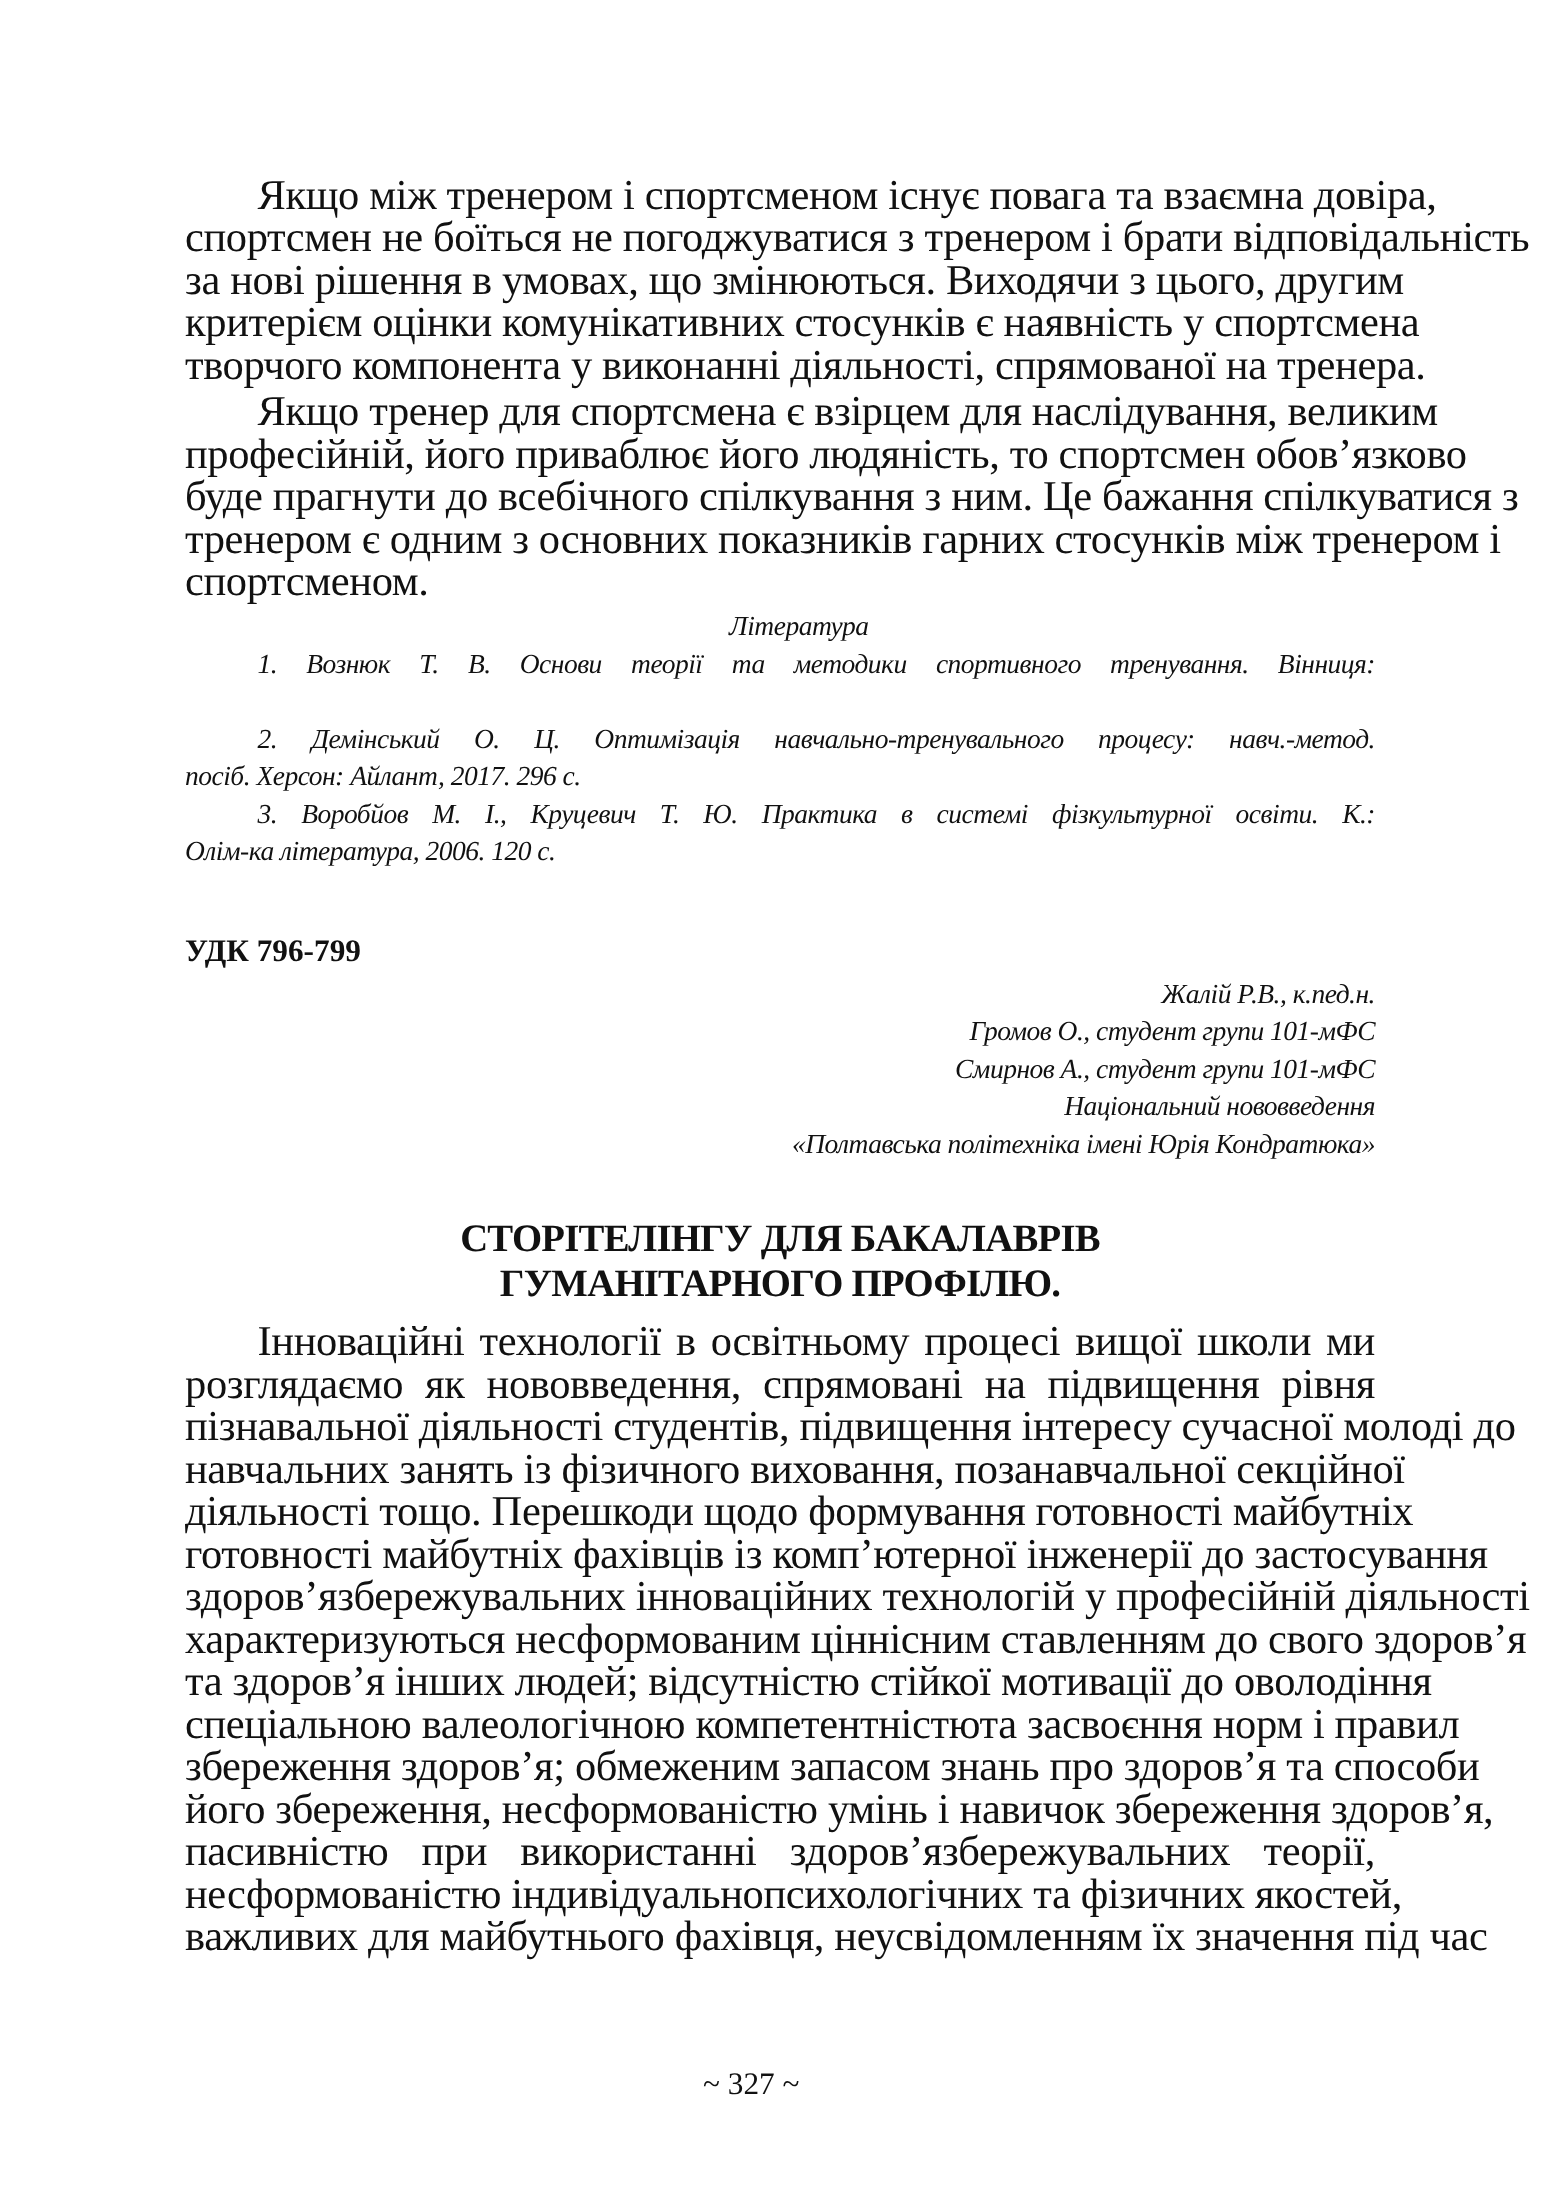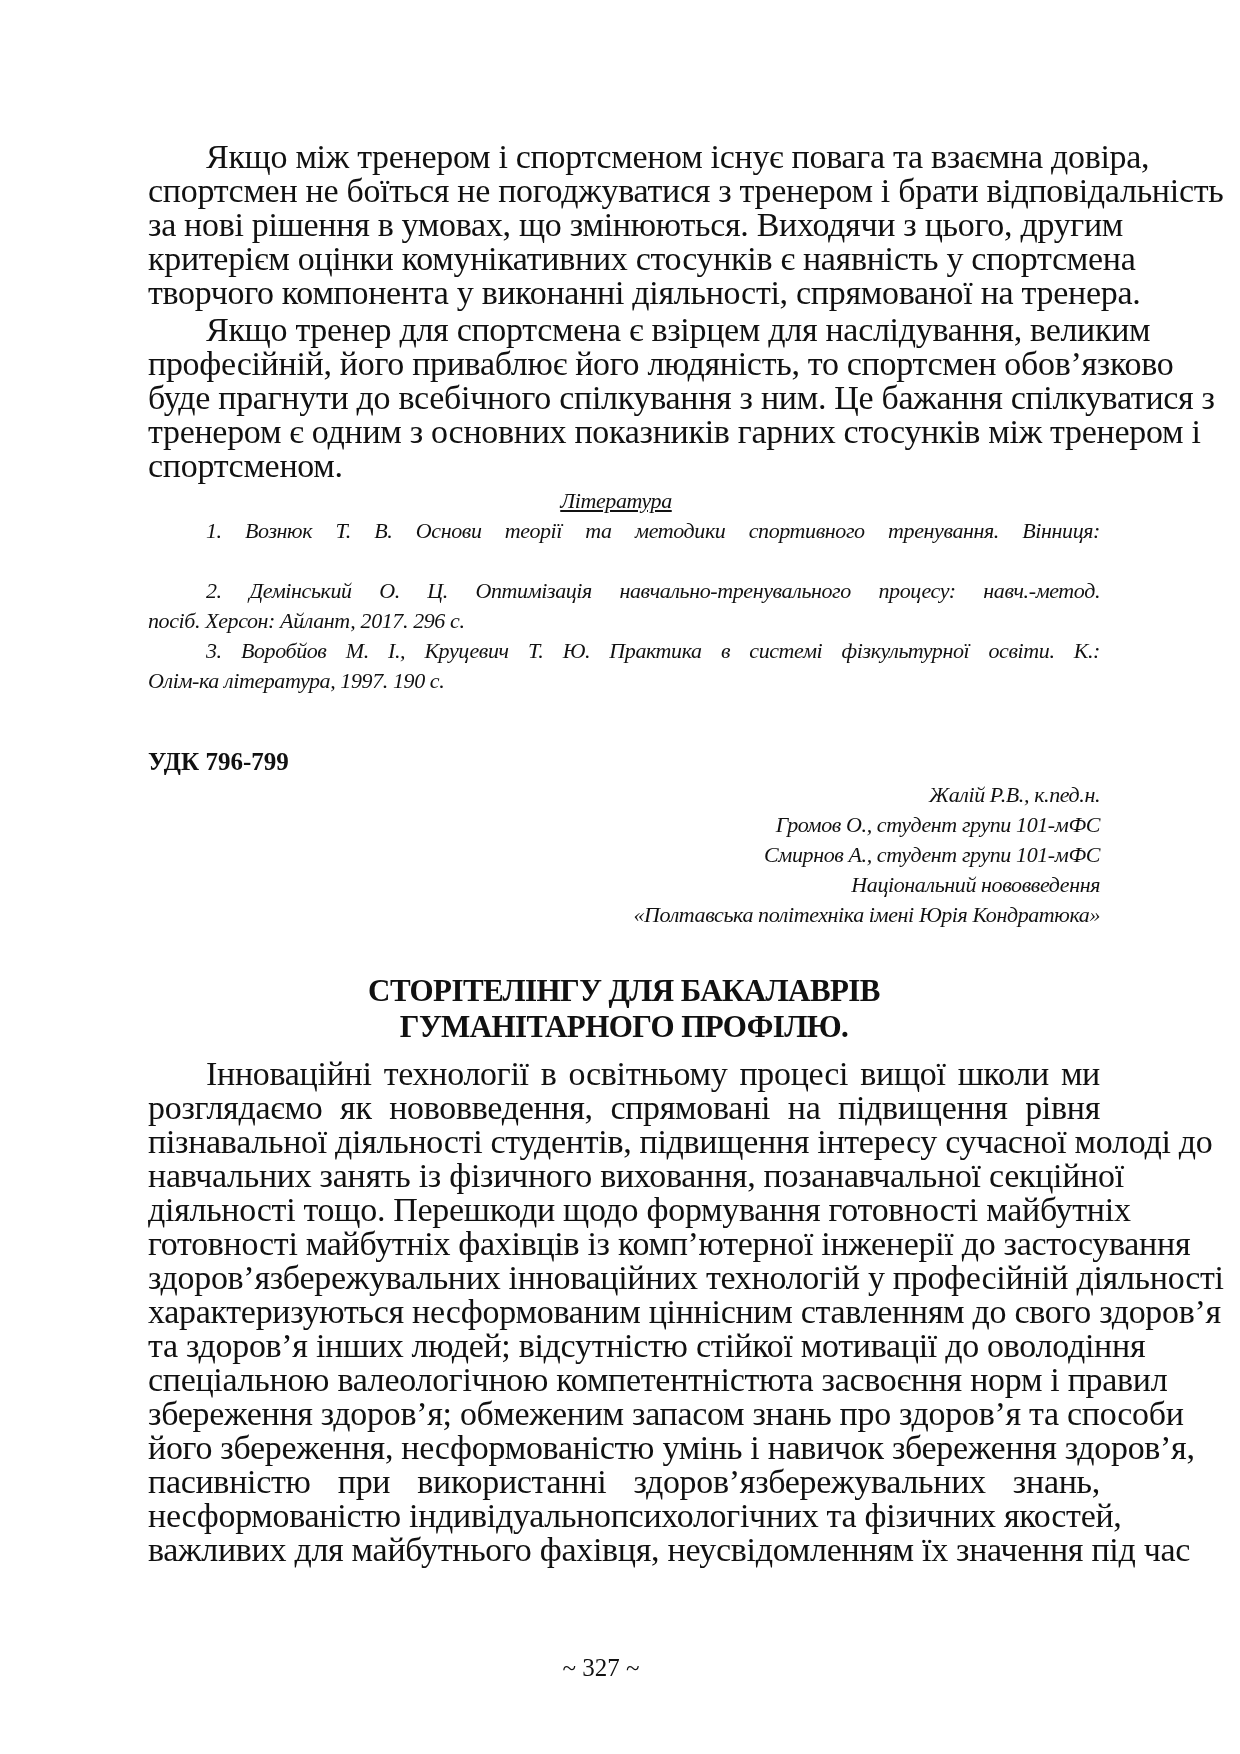--- a/index.html
+++ b/index.html
@@ -5,21 +5,21 @@
   html, body { margin: 0; padding: 0; background: #ffffff; }
   body { width: 1240px; height: 1754px; position: relative; overflow: hidden;
          font-family: "Liberation Serif", serif; color: #111111; }
   .page { position: absolute; left: 0; top: 0; width: 1240px; height: 1754px; }
   .line { position: absolute; left: 148px; width: 952px; font-size: 34px;
           line-height: 34px; white-space: nowrap; text-align: justify;
           text-align-last: justify; letter-spacing: -0.3px; }
   .line.last { text-align-last: left; }
   .indent { left: 206px; width: 894px; }
   .ital { font-style: italic; font-size: 22px; letter-spacing: -0.4px; }
-  .center { text-align: center; text-align-last: center; left: 140px; width: 952px; text-decoration: underline; }
+  .center { text-align: center; text-align-last: center; left: 163px; width: 952px; }
   .right { text-align: right; text-align-last: right; }
   .title { position: absolute; left: 148px; width: 952px; text-align: center;
            font-weight: bold; font-size: 31px; line-height: 36px; letter-spacing: -0.6px; }
   .udk { position: absolute; left: 148px; top: 748px; font-weight: bold; font-size: 25px; }
   .pagenum { position: absolute; left: 0; width: 1202px; top: 1654px; text-align: center; font-size: 25px; }
 </style>
 </head>
 <body>
 
 <div class="page">
@@ -35,21 +35,21 @@
   <div class="line" style="top:381px">буде прагнути до всебічного спілкування з ним. Це бажання спілкуватися з</div>
   <div class="line" style="top:415px">тренером є одним з основних показників гарних стосунків між тренером і</div>
   <div class="line last" style="top:449px">спортсменом.</div>
 
   <div class="line center ital" style="top:484px">Література</div>
 
   <div class="line indent ital" style="top:514px">1. Вознюк Т. В. Основи теорії та методики спортивного тренування. Вінниця:</div>
   <div class="line indent ital" style="top:574px">2. Демінський О. Ц. Оптимізація навчально-тренувального процесу: навч.-метод.</div>
   <div class="line ital last" style="top:604px">посіб. Херсон: Айлант, 2017. 296 с.</div>
   <div class="line indent ital" style="top:634px">3. Воробйов М. І., Круцевич Т. Ю. Практика в системі фізкультурної освіти. К.:</div>
-  <div class="line ital last" style="top:664px">Олім-ка література, 1997. 190 с.</div>
+  <div class="line ital last" style="top:664px">Олім-ка література, 2006. 120 с.</div>
 
   <div class="udk">УДК 796-799</div>
 
   <div class="line right ital" style="top:778px">Жалій Р.В., к.пед.н.</div>
   <div class="line right ital" style="top:808px">Громов О., студент групи 101-мФС</div>
   <div class="line right ital" style="top:838px">Смирнов А., студент групи 101-мФС</div>
   <div class="line right ital" style="top:868px">Національний нововведення</div>
   <div class="line right ital" style="top:898px">«Полтавська політехніка імені Юрія Кондратюка»</div>
 
   <div class="title" style="top:973px">СТОРІТЕЛІНГУ ДЛЯ БАКАЛАВРІВ</div>
@@ -60,18 +60,18 @@
   <div class="line" style="top:1125px">пізнавальної діяльності студентів, підвищення інтересу сучасної молоді до</div>
   <div class="line" style="top:1159px">навчальних занять із фізичного виховання, позанавчальної секційної</div>
   <div class="line" style="top:1193px">діяльності тощо. Перешкоди щодо формування готовності майбутніх</div>
   <div class="line" style="top:1227px">готовності майбутніх фахівців із комп’ютерної інженерії до застосування</div>
   <div class="line" style="top:1261px">здоров’язбережувальних інноваційних технологій у професійній діяльності</div>
   <div class="line" style="top:1295px">характеризуються несформованим ціннісним ставленням до свого здоров’я</div>
   <div class="line" style="top:1329px">та здоров’я інших людей; відсутністю стійкої мотивації до оволодіння</div>
   <div class="line" style="top:1363px">спеціальною валеологічною компетентністюта засвоєння норм і правил</div>
   <div class="line" style="top:1397px">збереження здоров’я; обмеженим запасом знань про здоров’я та способи</div>
   <div class="line" style="top:1431px">його збереження, несформованістю умінь і навичок збереження здоров’я,</div>
-  <div class="line" style="top:1465px">пасивністю при використанні здоров’язбережувальних знань,</div>
+  <div class="line" style="top:1465px">пасивністю при використанні здоров’язбережувальних теорії,</div>
   <div class="line" style="top:1499px">несформованістю індивідуальнопсихологічних та фізичних якостей,</div>
   <div class="line" style="top:1533px">важливих для майбутнього фахівця, неусвідомленням їх значення під час</div>
 
   <div class="pagenum">~ 327 ~</div>
 </div>
 
 </body></html>

